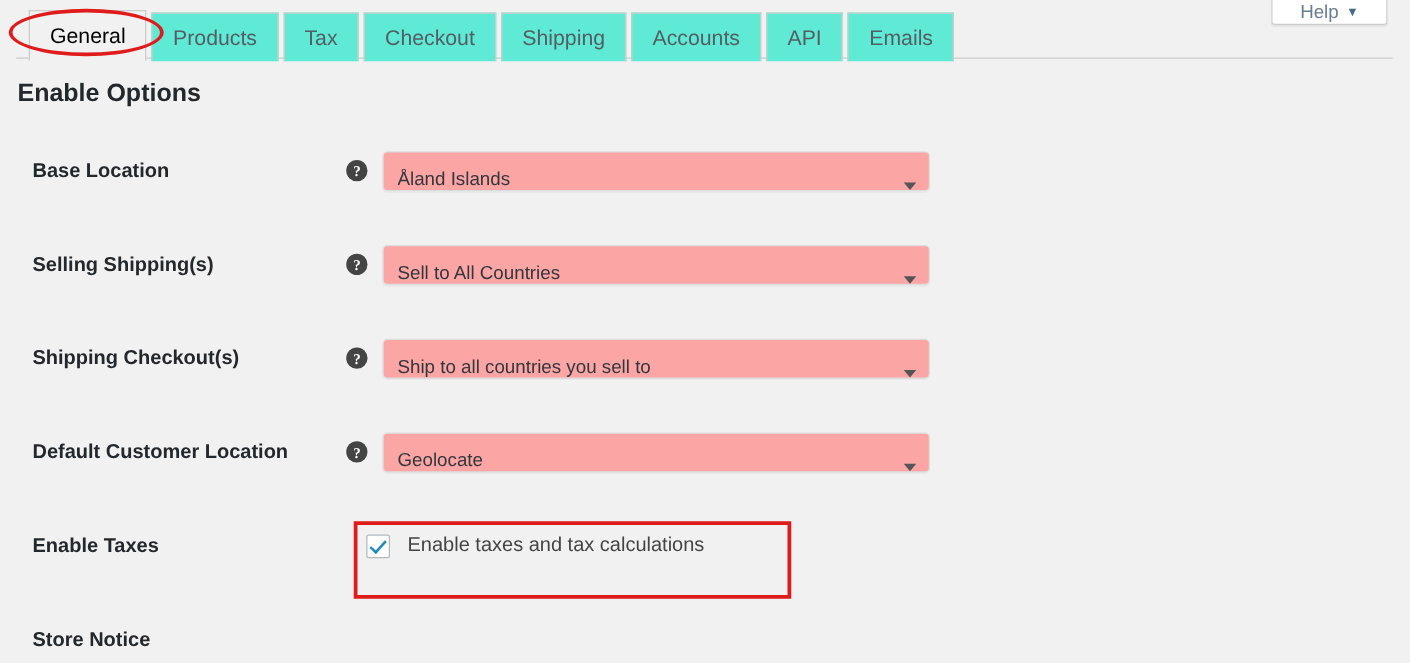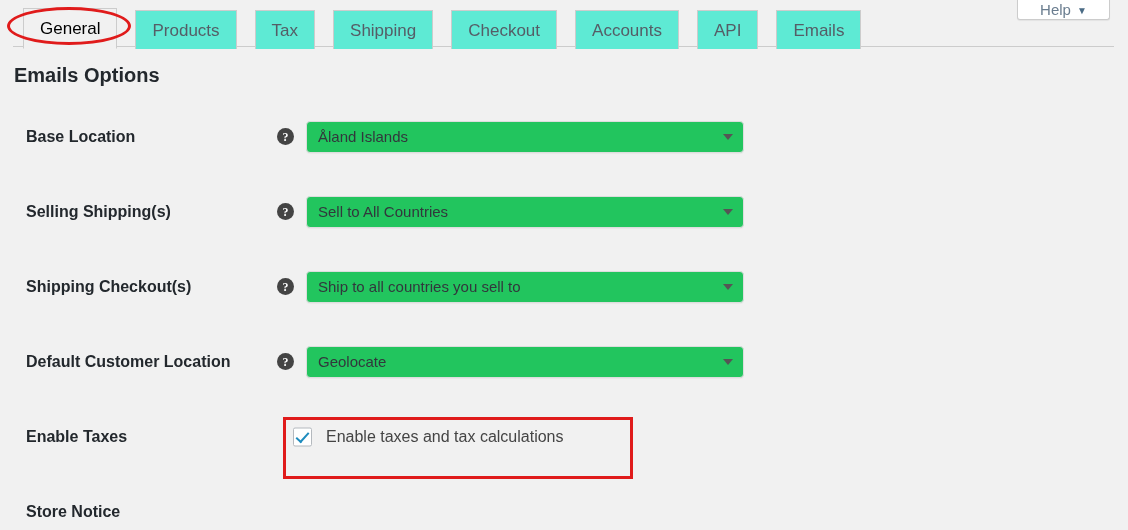--- a/index.html
+++ b/index.html
@@ -65,21 +65,21 @@
     bottom: 0;
     height: 1px;
     background: #ccc;
   }
   #tab-list {
     position: absolute;
     left: 23px;
     top: 8px;
     display: flex;
     align-items: flex-end;
-    gap: 18px;
+    gap: 4px;
     z-index: 4;
   }
   .tab {
     display: block;
     background: #5eead4;
     border: 1px solid #ccc;
     border-bottom: none;
     color: #555d66;
     font-size: 17px;
     line-height: 1;
@@ -166,26 +166,26 @@
     cursor: pointer;
     line-height: 1;
     box-sizing: border-box;
   }
 
   
   .select-box {
     margin-left: 12px;
     width: 438px;
     height: 32px;
-    background: #22c55e;
+    background: #fca5a5;
     border: 1px solid #ddd;
     border-radius: 4px;
     box-shadow: 0 1px 1px rgba(0,0,0,0.04);
     display: flex;
-    align-items: center;
+    align-items: flex-end;
     padding: 0 10px 0 11px;
     box-sizing: border-box;
     cursor: pointer;
     position: relative;
   }
   .select-value {
     font-size: 15px;
     color: #32373c;
     flex: 1 1 auto;
     white-space: nowrap;
@@ -269,30 +269,30 @@
   <span class="help-label">Help</span>
   <span class="help-caret">▼</span>
 </div>
 
 <div id="tab-bar">
   <div class="tab-underline"></div>
   <div id="tab-list">
       <a class="tab active">General</a>
       <a class="tab">Products</a>
       <a class="tab">Tax</a>
+      <a class="tab">Checkout</a>
       <a class="tab">Shipping</a>
-      <a class="tab">Checkout</a>
       <a class="tab">Accounts</a>
       <a class="tab">API</a>
       <a class="tab">Emails</a>
     </div>
 </div>
 
 <div id="content">
-  <div id="page-heading">Emails Options</div>
+  <div id="page-heading">Enable Options</div>
   <div id="options-table">
       <div class="opt-row">
         <div class="opt-label">Base Location</div>
         <div class="opt-field">
           <span class="help-tip">?</span>
           <div class="select-box">
             <span class="select-value">Åland Islands</span>
             <span class="select-caret"></span>
           </div>
         </div>

